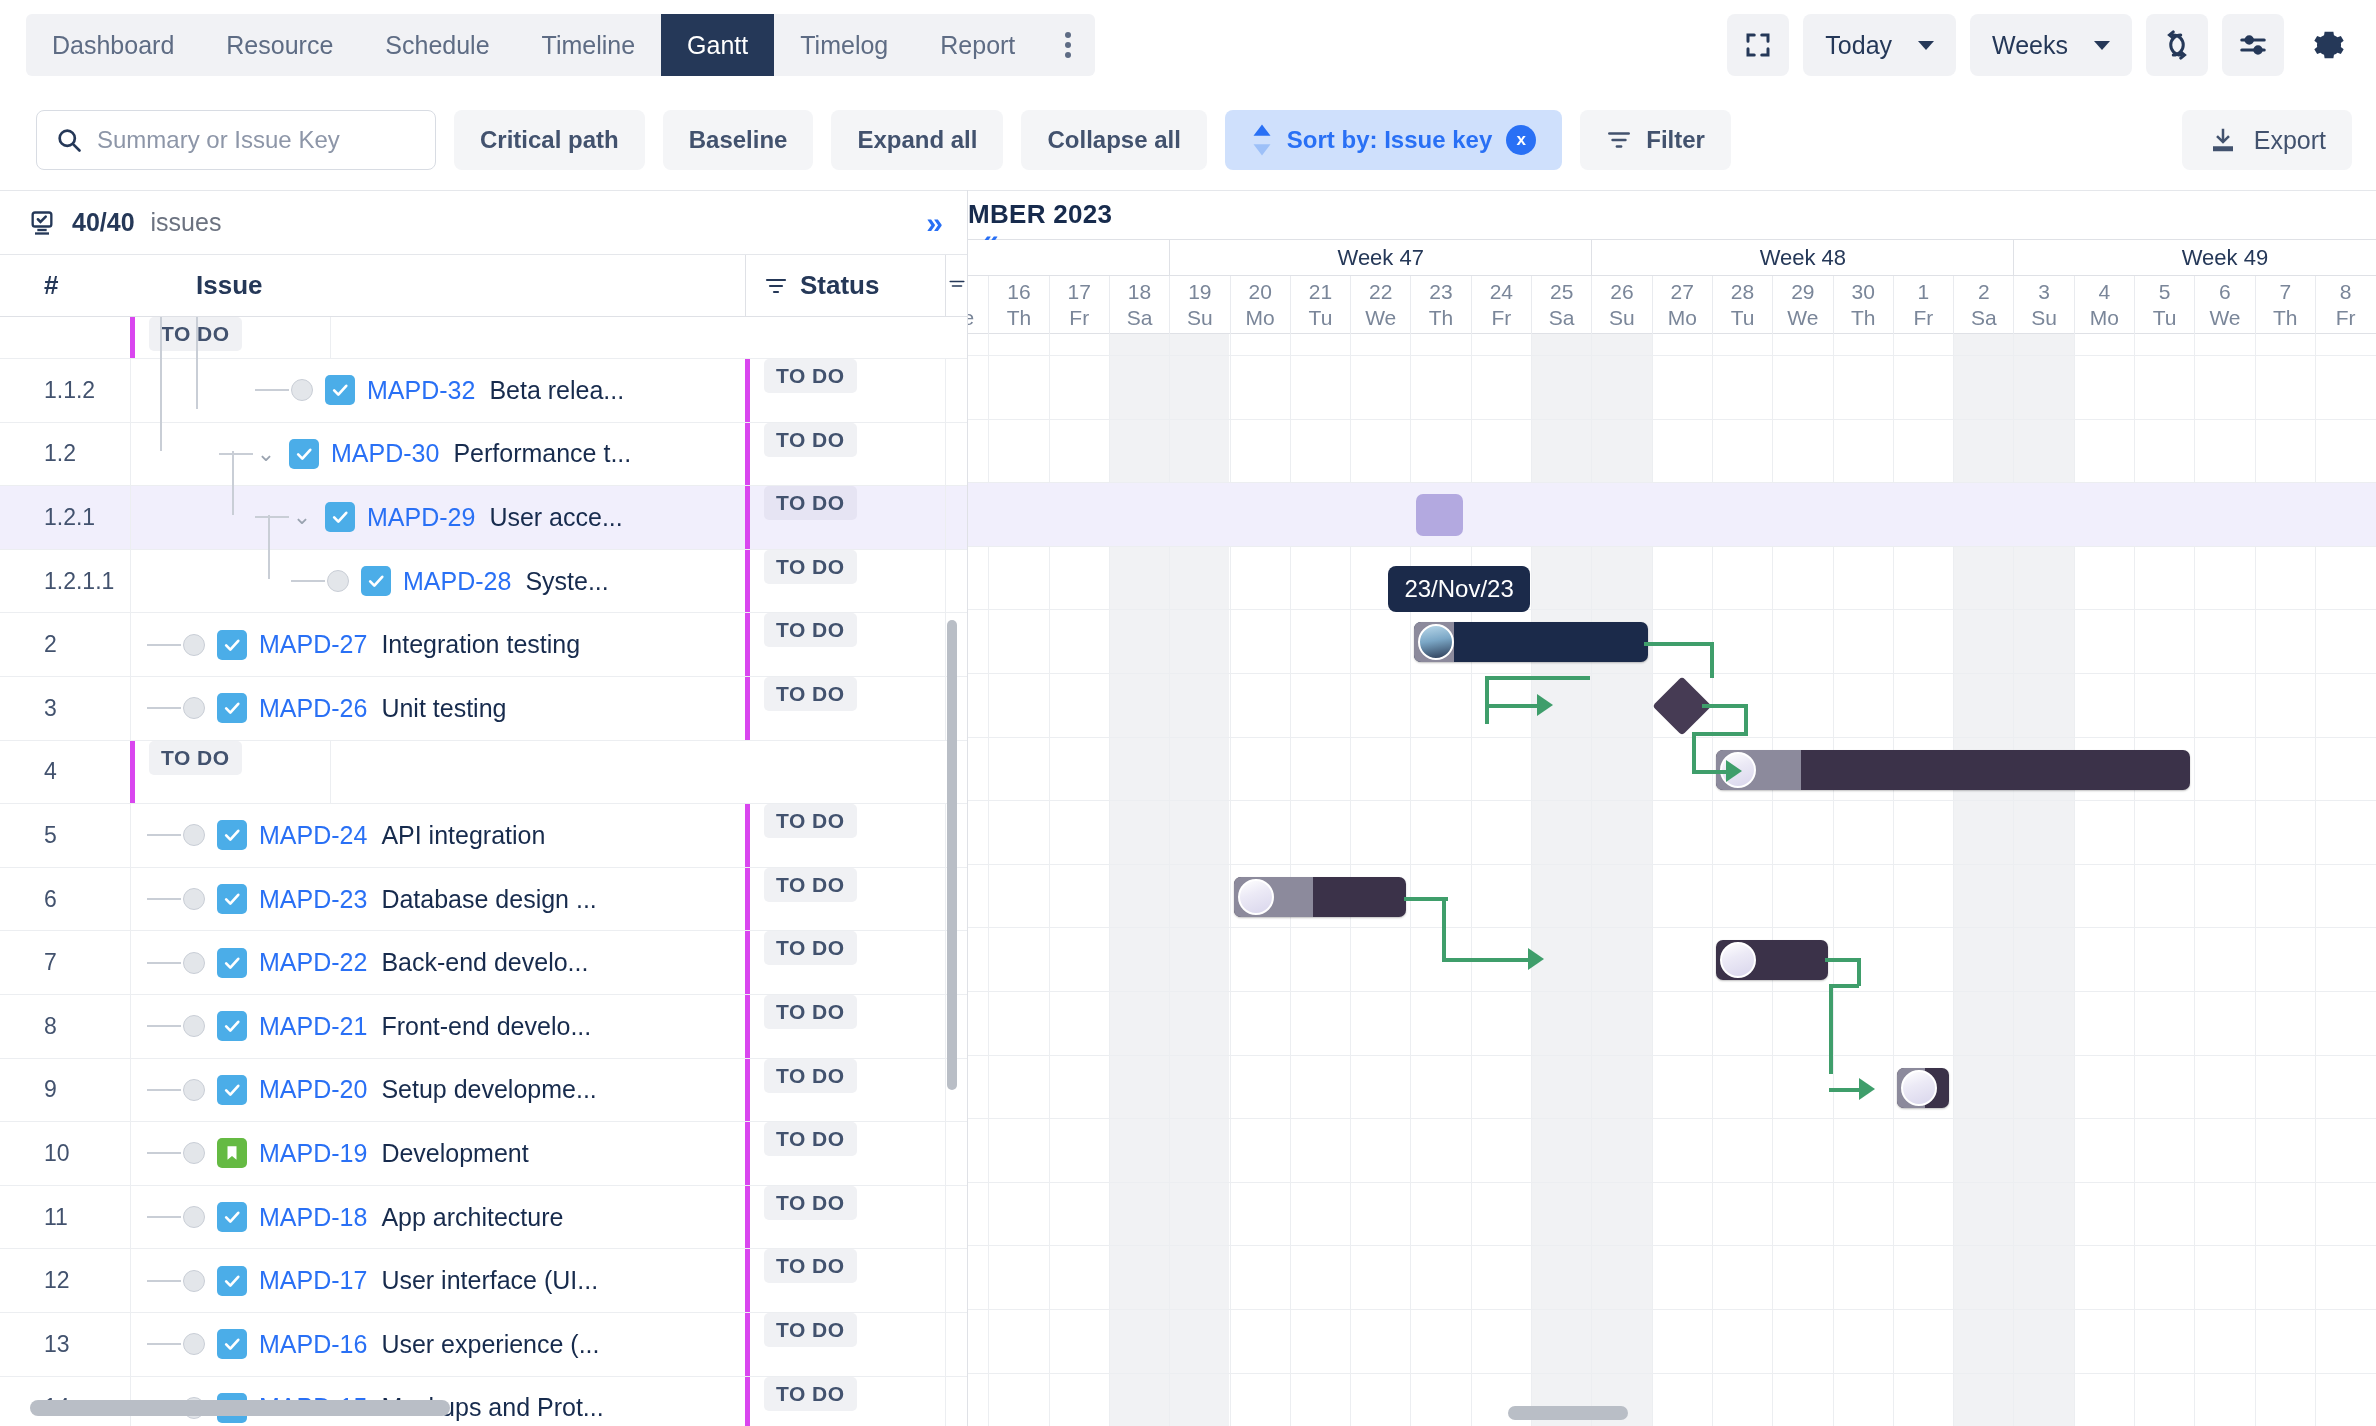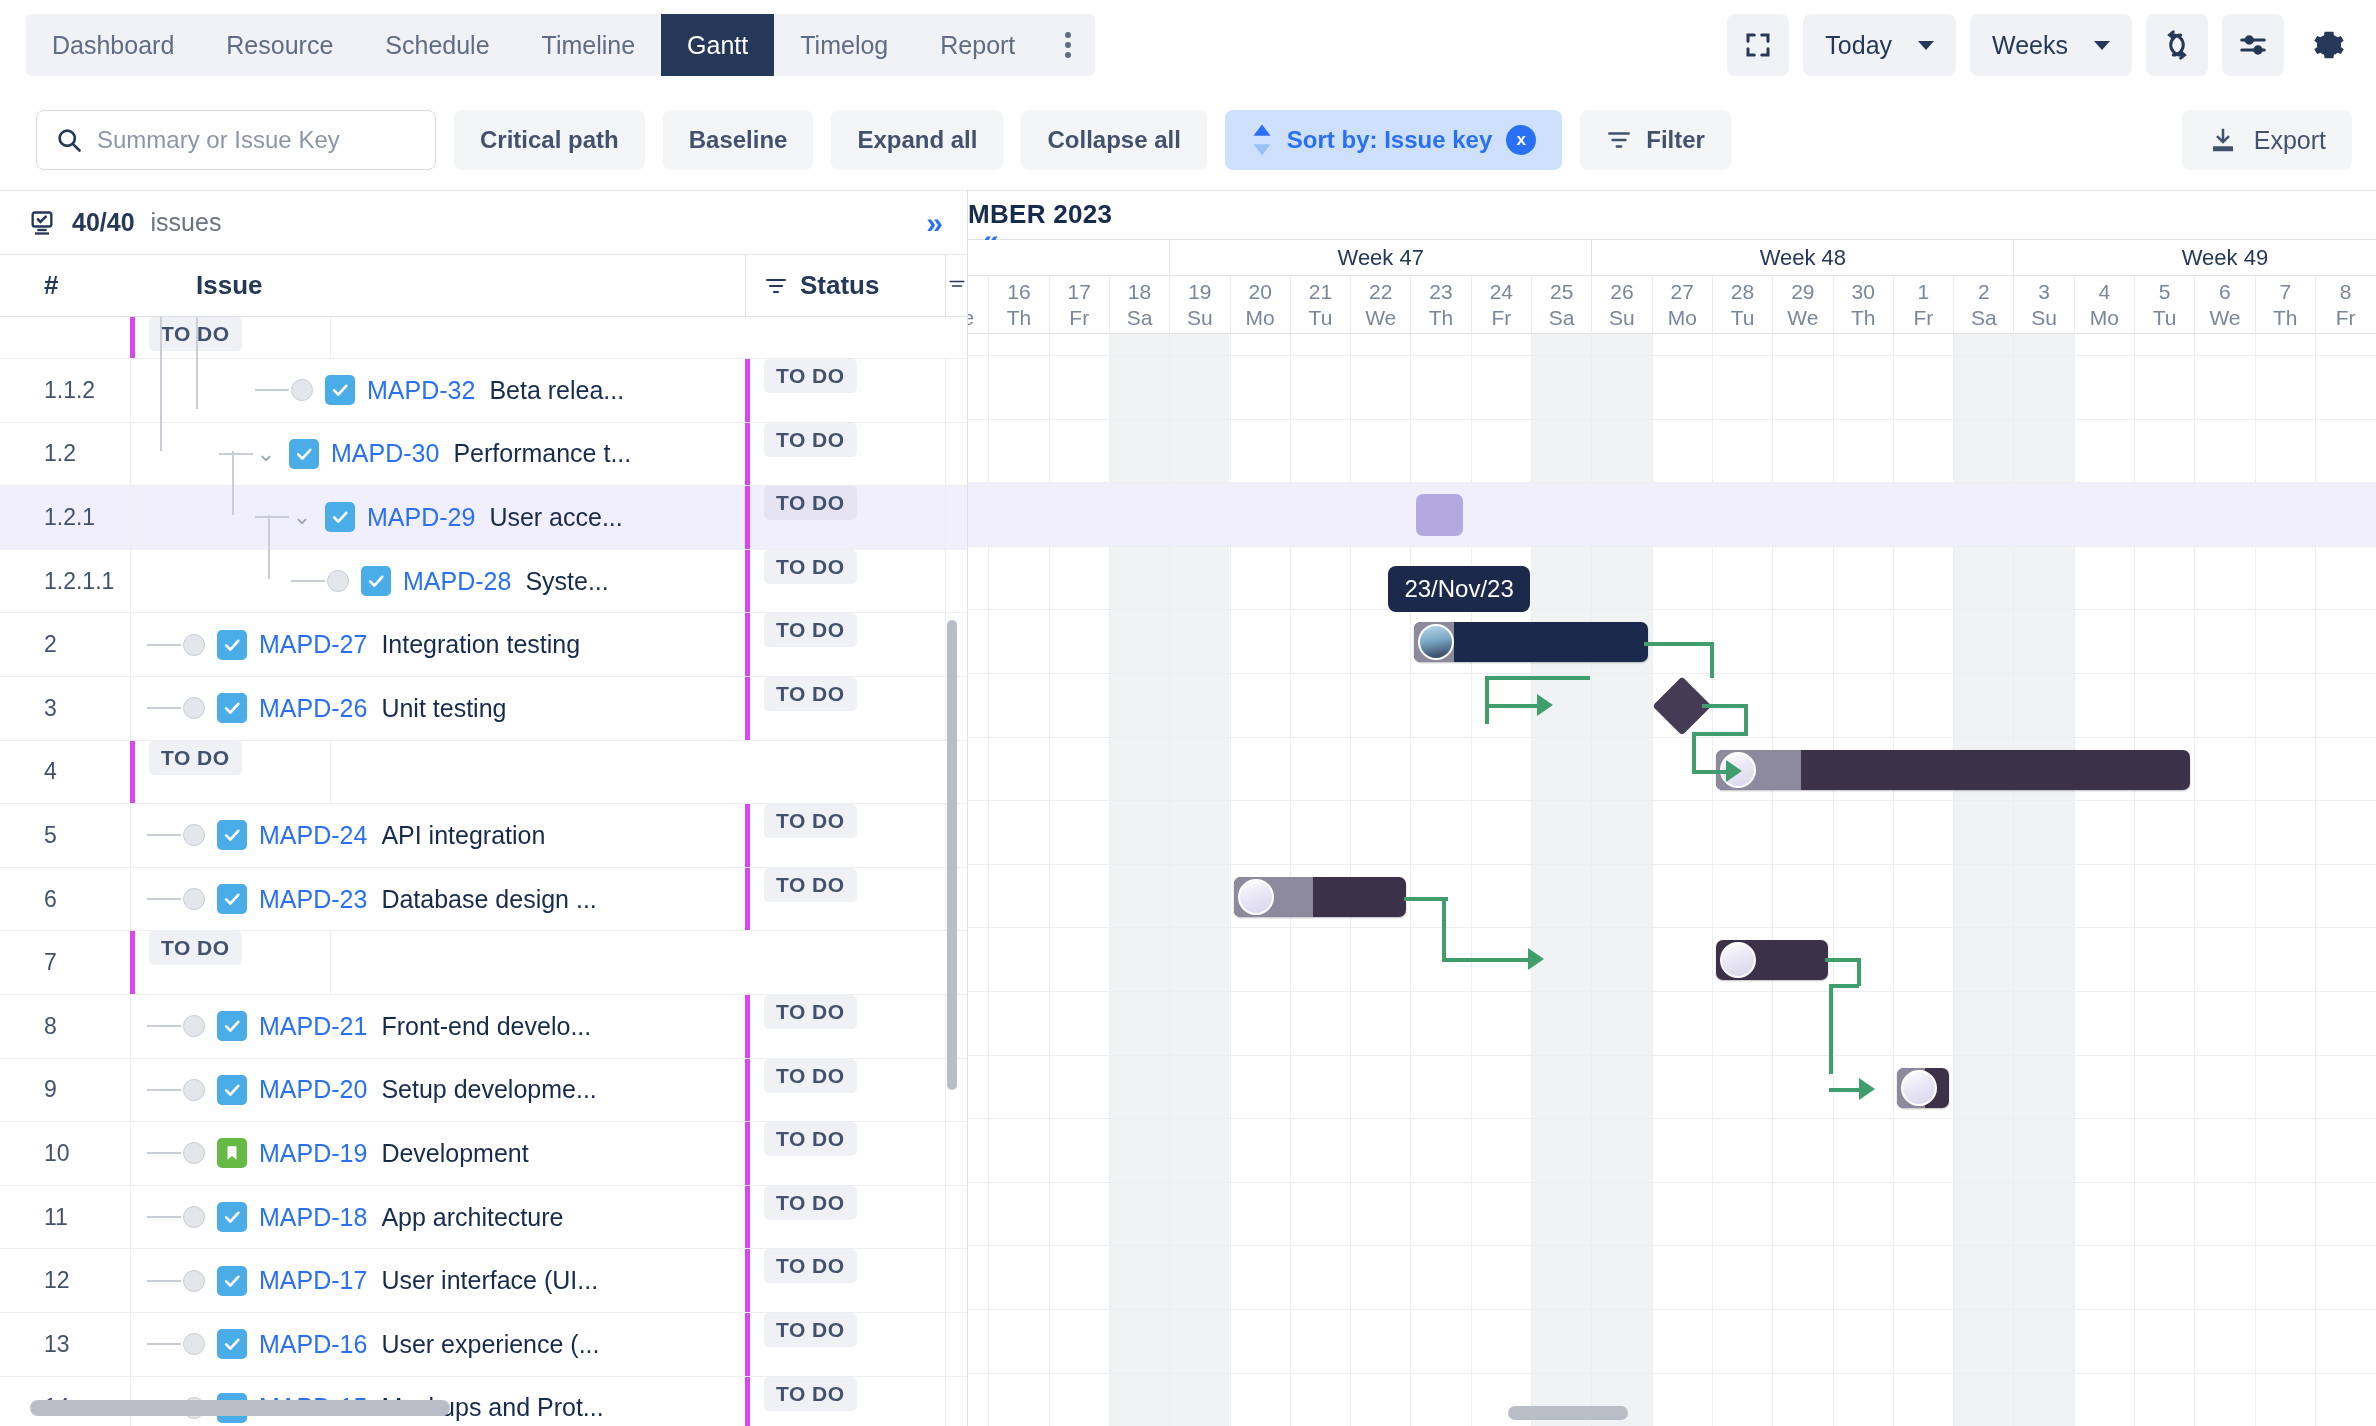--- a/index.html
+++ b/index.html
@@ -574,20 +574,32 @@
             <a class="ikey">MAPD-23</a>
             <div class="isum">Database design ...</div>
           </div>
           <div class="row-status">
             <span class="badge">TO DO</span>
           </div>
           <div class="row-extra"></div>
         </div>
         <div class="row">
           <div class="row-num">7</div>
+          <div class="row-main">
+            <div class="tree-spacer" style="width: 16px;"></div>
+            <div class="tree-line"></div>
+            <div class="node-dot"></div>
+            <div class="itype task">
+              <svg width="20" height="20" viewBox="0 0 24 24" fill="none" stroke="#fff" stroke-width="3.2" stroke-linecap="round" stroke-linejoin="round">
+                <path d="M5 12.5 10 17.5 19.5 7"></path>
+              </svg>
+            </div>
+            <a class="ikey">MAPD-22</a>
+            <div class="isum">Back-end develo...</div>
+          </div>
           <div class="row-status">
             <span class="badge">TO DO</span>
           </div>
           <div class="row-extra"></div>
         </div>
         <div class="row">
           <div class="row-num">8</div>
           <div class="row-main">
             <div class="tree-spacer" style="width: 16px;"></div>
             <div class="tree-line"></div>

